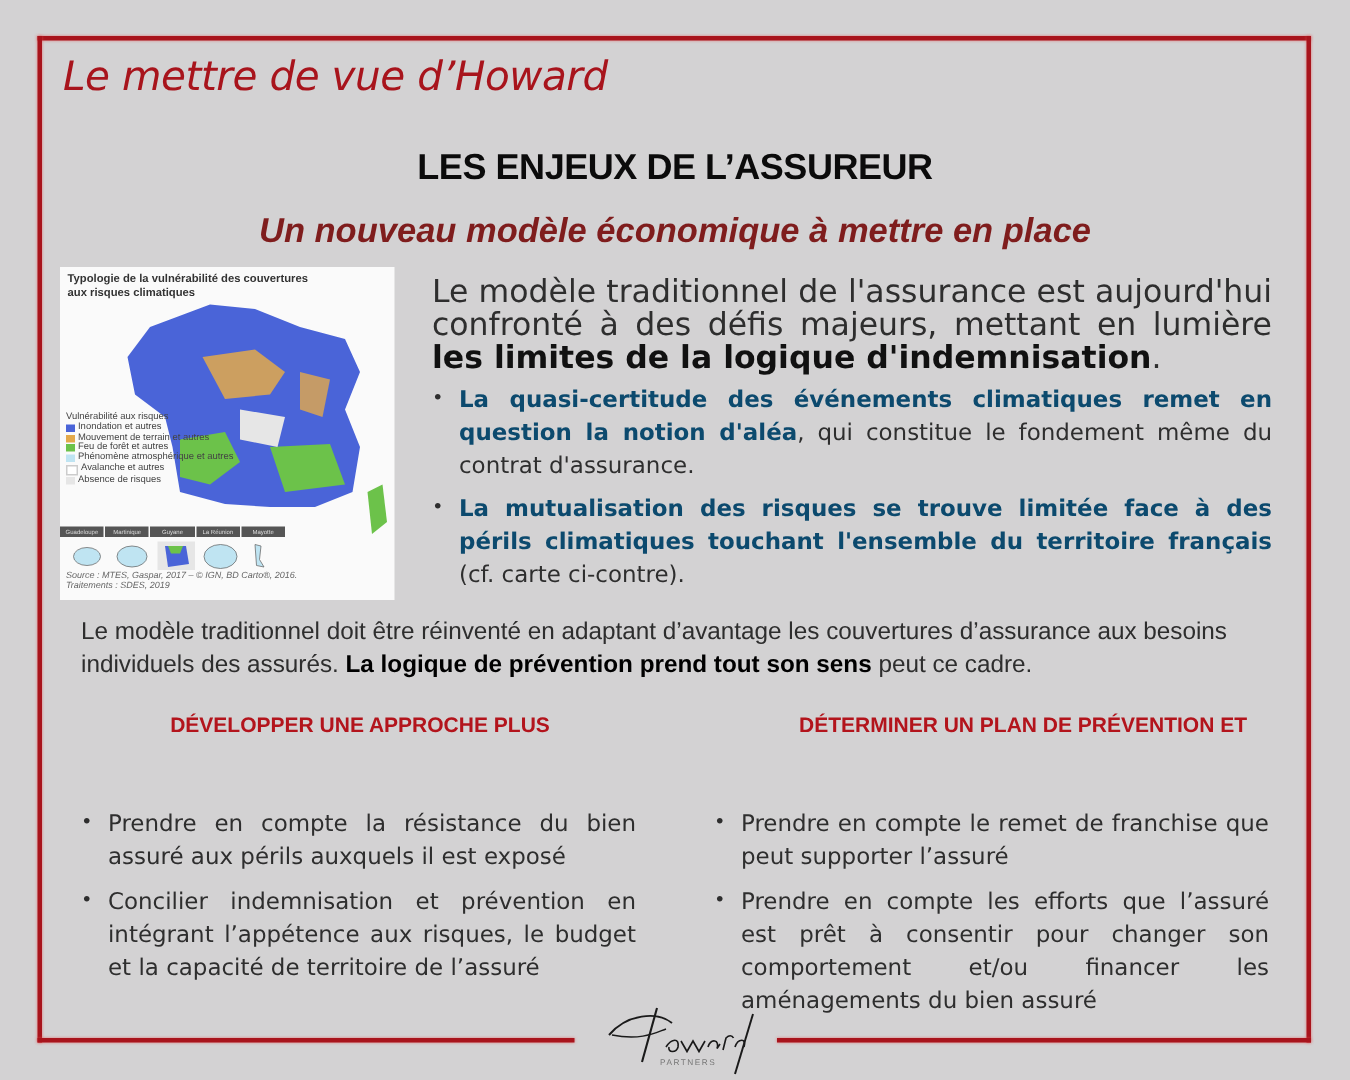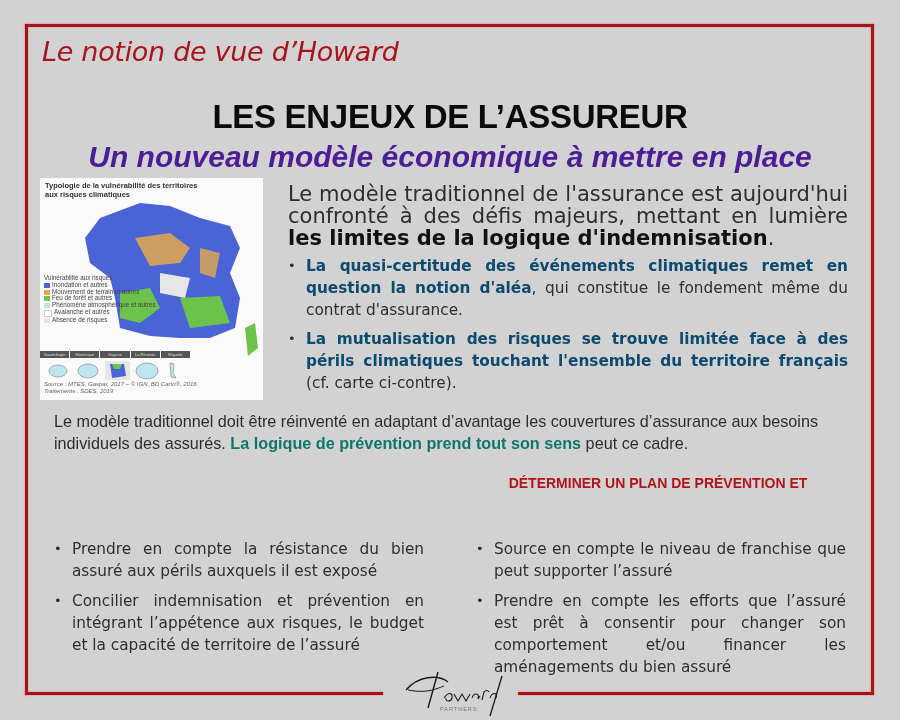--- a/index.html
+++ b/index.html
@@ -9,23 +9,23 @@
       position:absolute; background:#a8141c; box-shadow:0 0 2px rgba(230,80,80,0.7); }
     .frame-top { left:25px; top:24px; width:849px; height:3px; }
     .frame-left { left:25px; top:24px; width:3px; height:671px; }
     .frame-right { left:871px; top:24px; width:3px; height:671px; }
     .frame-bottom-l { left:25px; top:692px; width:358px; height:3px; }
     .frame-bottom-r { left:518px; top:692px; width:356px; height:3px; }
 
     .kicker { position:absolute; left:42px; top:36px; font-size:27px; font-style:italic;
               color:#a8141c; font-family:"DejaVu Sans", sans-serif; font-weight:normal; letter-spacing:-0.3px; }
     .title { position:absolute; left:0; width:900px; top:98px; text-align:center;
-             font-family:"Liberation Sans", sans-serif; font-weight:bold; font-size:33px; color:#0b0b0b; letter-spacing:-0.3px; }
+             font-family:"Liberation Sans", sans-serif; font-weight:bold; font-size:24px; color:#0b0b0b; letter-spacing:-0.3px; }
     .subtitle { position:absolute; left:0; width:900px; top:140px; text-align:center;
-                font-family:"Liberation Sans", sans-serif; font-weight:bold; font-style:italic; font-size:30px; color:#4c1d95; }
+                font-family:"Liberation Sans", sans-serif; font-weight:bold; font-style:italic; font-size:23px; color:#7f1d1d; }
 
     .map { position:absolute; left:40px; top:178px; width:223px; height:222px; background:#fafafa; overflow:hidden; }
     .map-title { position:absolute; left:5px; top:4px; font-family:"Liberation Sans", sans-serif;
                  font-weight:bold; font-size:7.5px; line-height:8.5px; color:#333; }
     .map svg { position:absolute; left:0; top:0; }
     .legend { position:absolute; left:4px; top:97px; font-family:"Liberation Sans", sans-serif; font-size:6.3px; line-height:6.8px; color:#444; }
     .legend-item { display:flex; align-items:flex-start; }
     .legend-item .sw { width:6px; height:5px; margin-right:2px; margin-top:1px; flex-shrink:0; }
     .dom-bar { position:absolute; left:0; top:173px; width:150px; height:7px; display:flex; gap:1px; }
     .dom-bar span { flex:1; background:#555; color:#ddd; font-size:4px; font-family:"Liberation Sans", sans-serif; text-align:center; line-height:7px; overflow:hidden; }
@@ -34,61 +34,61 @@
     .intro { position:absolute; left:288px; top:183px; width:560px; font-size:21px; line-height:22px;
              text-align:justify; color:#2e2e2e; }
     .intro b { color:#111; }
     .bullets { position:absolute; left:288px; top:255px; width:560px; font-size:15.3px; line-height:22px; color:#2e2e2e; }
     .bullet { display:flex; text-align:justify; margin-bottom:7px; }
     .bullet .dot { width:18px; flex-shrink:0; font-size:13px; }
     .bullet b { color:#0c4a6e; }
 
     .middle { position:absolute; left:54px; top:410px; width:800px; font-family:"Liberation Sans", sans-serif;
               font-size:16.2px; line-height:22px; color:#2e2e2e; }
-    .middle b { color:#0f766e; }
+    .middle b { color:#000000; }
 
     .col-head { position:absolute; width:340px; text-align:center; font-family:"Liberation Sans", sans-serif;
                 font-weight:bold; font-size:14px; line-height:20px; color:#b3141c; top:473px; }
     .col-left-head { left:70px; }
-    .col-right-head { left:488px; }
+    .col-right-head { left:512px; }
 
     .col-list { position:absolute; top:538px; width:370px; font-size:15.3px; line-height:22px; color:#2e2e2e; }
     .col-left { left:54px; }
     .col-right { left:476px; }
     .col-list .bullet { margin-bottom:8px; }
 
     .logo { position:absolute; left:398px; top:668px; width:108px; height:52px; }
     .logo-partners { position:absolute; left:440px; top:706px; font-family:"Liberation Sans", sans-serif;
                      font-size:5.5px; letter-spacing:1px; color:#777; }
   </style>
 </head>
 <body>
 
 <div class="frame-top"></div>
 <div class="frame-left"></div>
 <div class="frame-right"></div>
 <div class="frame-bottom-l"></div>
 <div class="frame-bottom-r"></div>
 
-<div class="kicker">Le notion de vue d’Howard</div>
+<div class="kicker">Le mettre de vue d’Howard</div>
 <div class="title">LES ENJEUX DE L’ASSUREUR</div>
 <div class="subtitle">Un nouveau modèle économique à mettre en place</div>
 
 <div class="map">
   <svg width="223" height="222" viewBox="0 0 223 222">
     <path d="M60 40 L100 25 L130 28 L160 40 L190 48 L200 70 L190 95 L200 120 L195 150 L170 160 L140 160 L110 158 L80 150 L75 120 L70 100 L50 85 L45 60 Z" fill="#4a64d8"></path>
     <path d="M95 60 L130 55 L150 70 L140 85 L110 88 Z" fill="#e3a94b" opacity="0.85"></path>
     <path d="M80 115 L110 110 L120 130 L100 145 L80 140 Z" fill="#6cc24a"></path>
     <path d="M140 120 L180 118 L190 145 L150 150 Z" fill="#6cc24a"></path>
     <path d="M120 95 L150 100 L145 120 L120 115 Z" fill="#e6e6e6"></path>
     <path d="M160 70 L180 75 L175 100 L160 95 Z" fill="#e3a94b" opacity="0.8"></path>
     <path d="M205 150 L215 145 L218 170 L208 178 Z" fill="#6cc24a"></path>
   </svg>
   <div class="map-title">
-    <div>Typologie de la vulnérabilité des territoires</div>
+    <div>Typologie de la vulnérabilité des couvertures</div>
     <div>aux risques climatiques</div>
   </div>
   <div class="legend">
     <div>Vulnérabilité aux risques</div>
     <div class="legend-item">
         <span class="sw" style="background:#4a64d8"></span>
         <span>Inondation et autres</span>
       </div>
     <div class="legend-item">
         <span class="sw" style="background:#e3a94b"></span>
@@ -146,40 +146,41 @@
     <span class="dot">•</span>
     <span><b>La mutualisation des risques se trouve limitée face à des périls climatiques touchant l'ensemble du territoire français</b><span> (cf. carte ci-contre).</span></span>
   </div>
 </div>
 
 <div class="middle">
   <span>Le modèle traditionnel doit être réinventé en adaptant d’avantage les couvertures d’assurance aux besoins individuels des assurés. </span><b>La logique de prévention prend tout son sens</b><span> peut ce cadre.</span>
 </div>
 
 <div class="col-head col-left-head">
+  <div>DÉVELOPPER  UNE APPROCHE  PLUS</div>
 </div>
 <div class="col-head col-right-head">
   <div>DÉTERMINER  UN PLAN DE PRÉVENTION  ET</div>
 </div>
 
 <div class="col-list col-left">
   <div class="bullet">
     <span class="dot">•</span>
     <span>Prendre en compte la résistance du bien assuré aux périls auxquels il est exposé</span>
   </div>
   <div class="bullet">
     <span class="dot">•</span>
     <span>Concilier indemnisation et prévention en intégrant l’appétence aux risques, le budget et la capacité de territoire de l’assuré</span>
   </div>
 </div>
 
 <div class="col-list col-right">
   <div class="bullet">
     <span class="dot">•</span>
-    <span>Source en compte le niveau de franchise que peut supporter l’assuré</span>
+    <span>Prendre en compte le remet de franchise que peut supporter l’assuré</span>
   </div>
   <div class="bullet">
     <span class="dot">•</span>
     <span>Prendre en compte les efforts que l’assuré est prêt à consentir pour changer son comportement et/ou financer les aménagements du bien assuré</span>
   </div>
 </div>
 
 <svg class="logo" viewBox="0 0 108 52">
   <path d="M8 22 C 20 8, 40 6, 50 14" fill="none" stroke="#1a1a1a" stroke-width="1.3"></path>
   <path d="M40 4 L 30 40" fill="none" stroke="#1a1a1a" stroke-width="1.4"></path>

